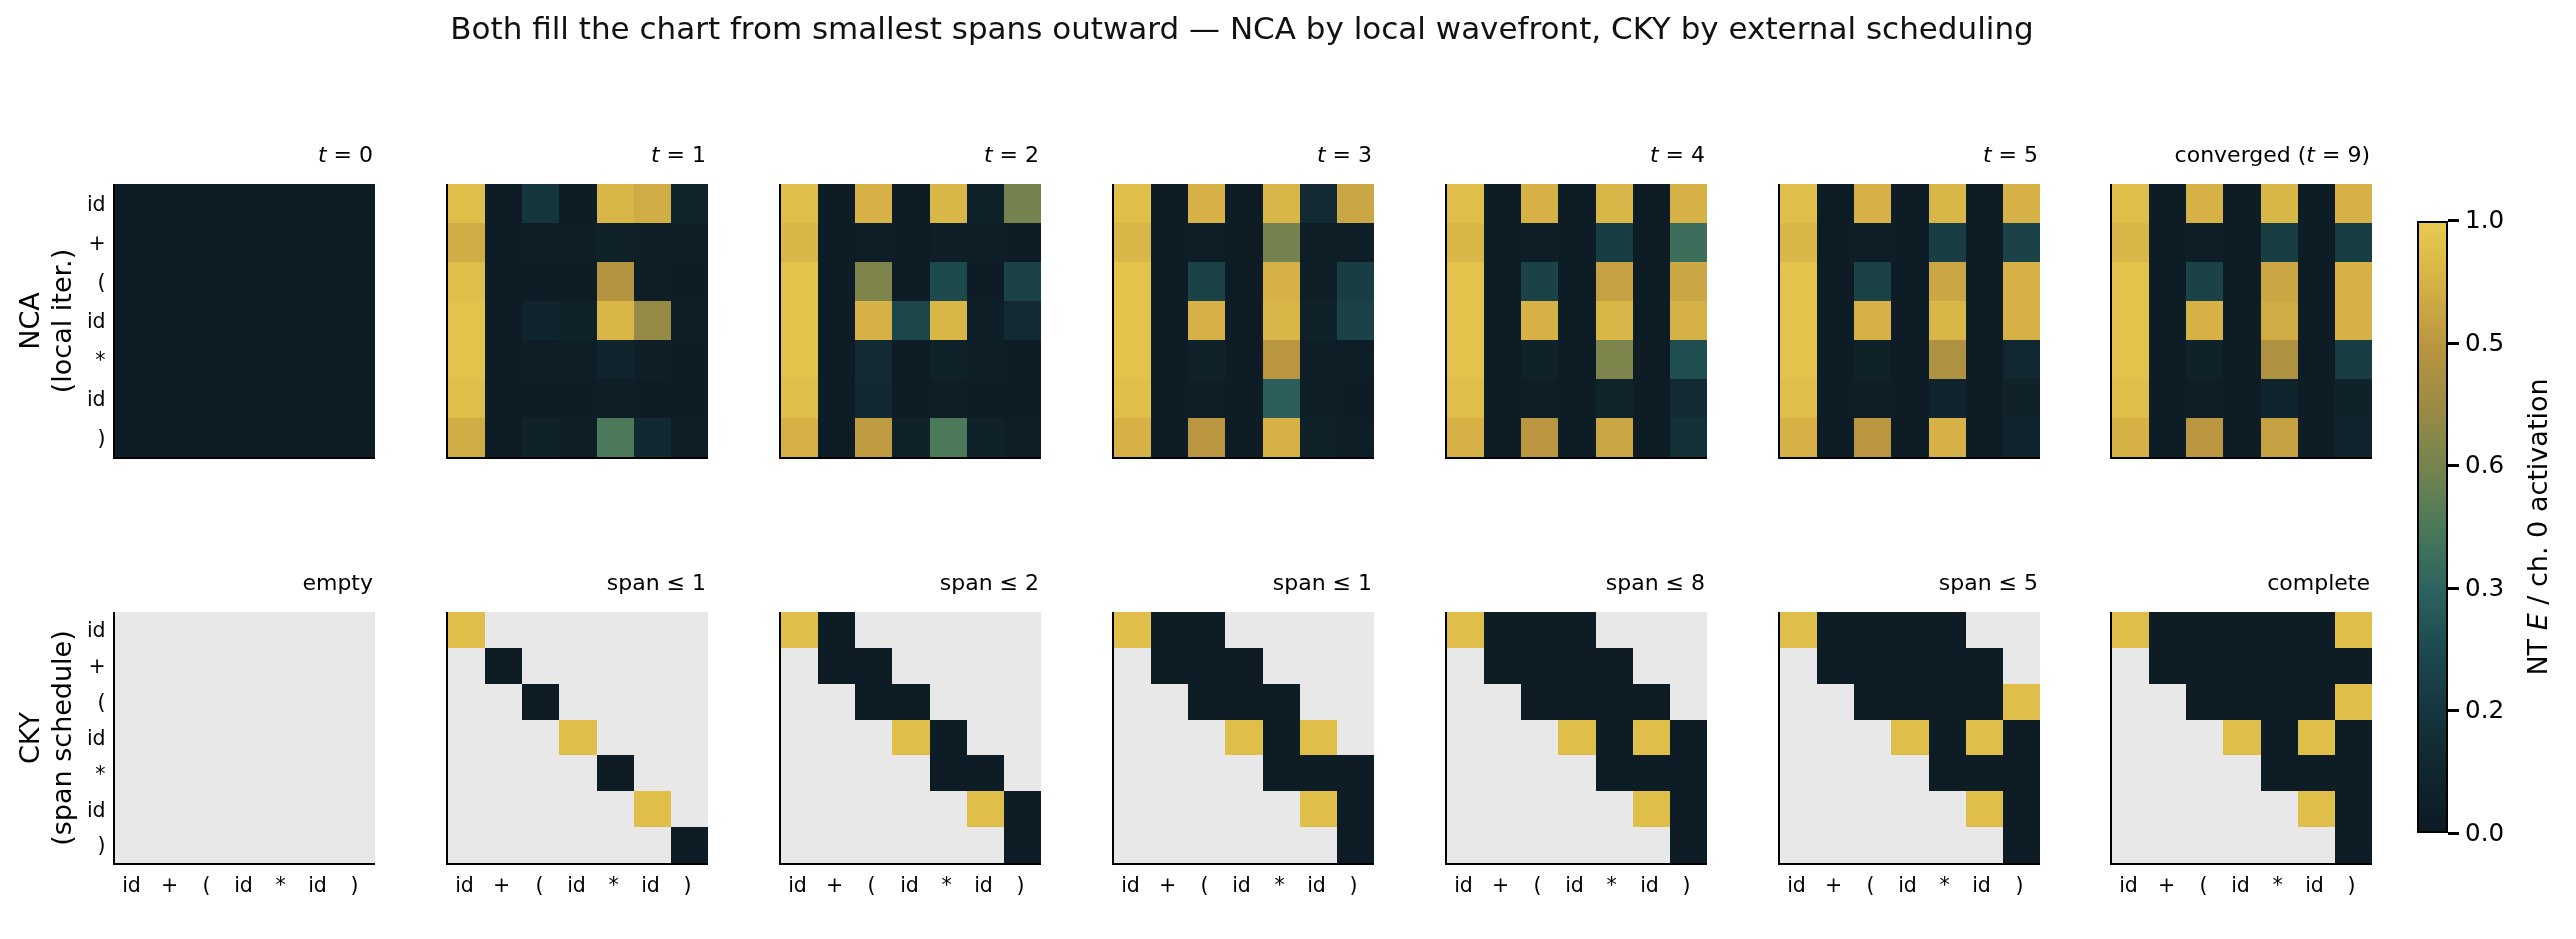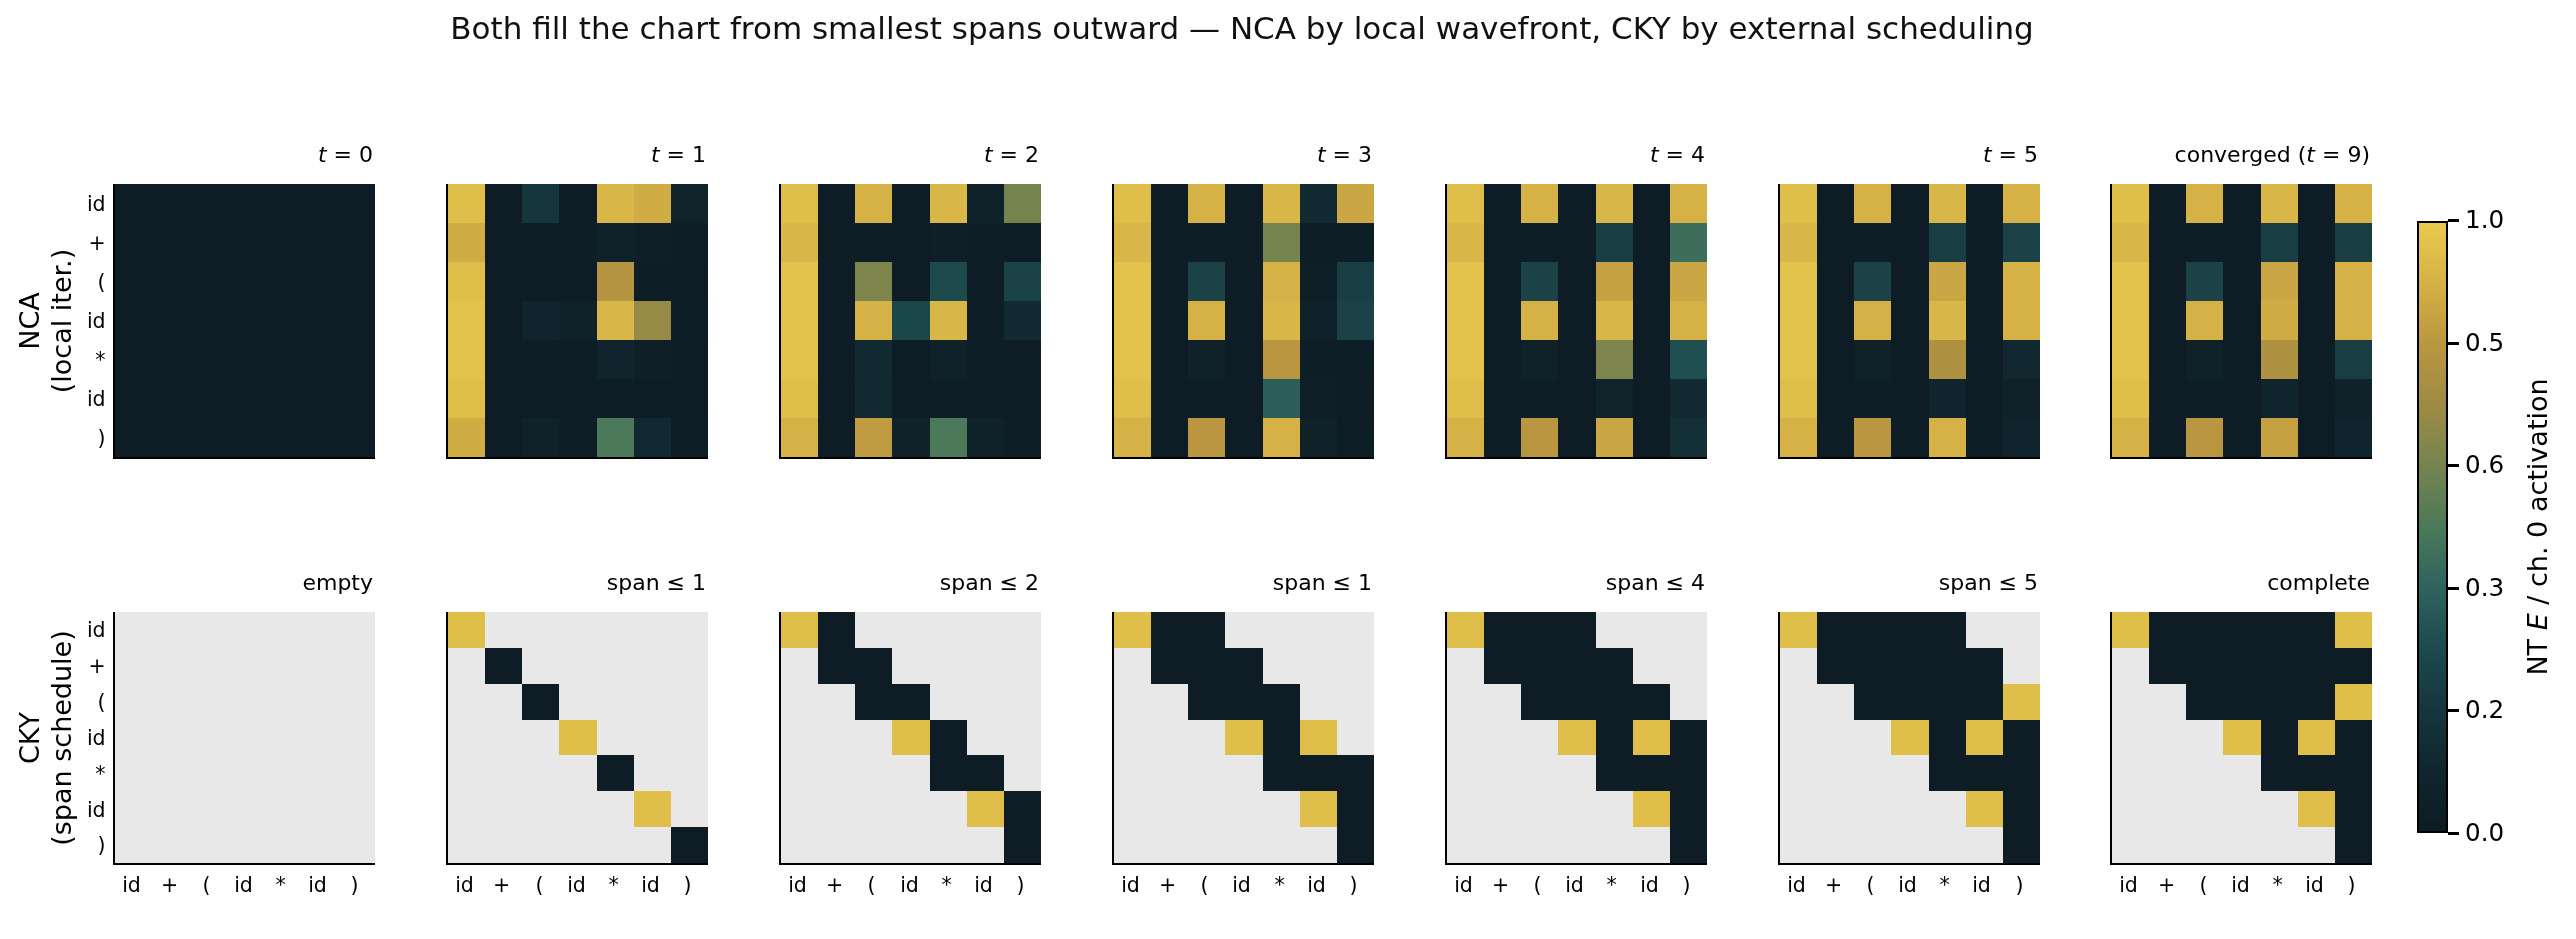--- a/index.html
+++ b/index.html
@@ -673,21 +673,21 @@
         <div class="cell" style="background: rgb(232, 232, 232);"></div>
         <div class="cell" style="background: rgb(14, 29, 37);"></div>
       </div>
       <div class="xtick" style="left: 1093px; top: 873px;">id</div>
       <div class="xtick" style="left: 1130px; top: 873px;">+</div>
       <div class="xtick" style="left: 1167px; top: 873px;">(</div>
       <div class="xtick" style="left: 1204px; top: 873px;">id</div>
       <div class="xtick" style="left: 1242px; top: 873px;">*</div>
       <div class="xtick" style="left: 1279px; top: 873px;">id</div>
       <div class="xtick" style="left: 1316px; top: 873px;">)</div>
-      <div class="panel-title" style="left: 1445px; top: 571px;">span ≤ 4</div>
+      <div class="panel-title" style="left: 1445px; top: 571px;">span ≤ 8</div>
       <div class="panel" style="left: 1445px; top: 612px; width: 260px; height: 251px;">
         <div class="cell" style="background: rgb(223, 190, 74);"></div>
         <div class="cell" style="background: rgb(14, 29, 37);"></div>
         <div class="cell" style="background: rgb(14, 29, 37);"></div>
         <div class="cell" style="background: rgb(14, 29, 37);"></div>
         <div class="cell" style="background: rgb(232, 232, 232);"></div>
         <div class="cell" style="background: rgb(232, 232, 232);"></div>
         <div class="cell" style="background: rgb(232, 232, 232);"></div>
         <div class="cell" style="background: rgb(232, 232, 232);"></div>
         <div class="cell" style="background: rgb(14, 29, 37);"></div>

